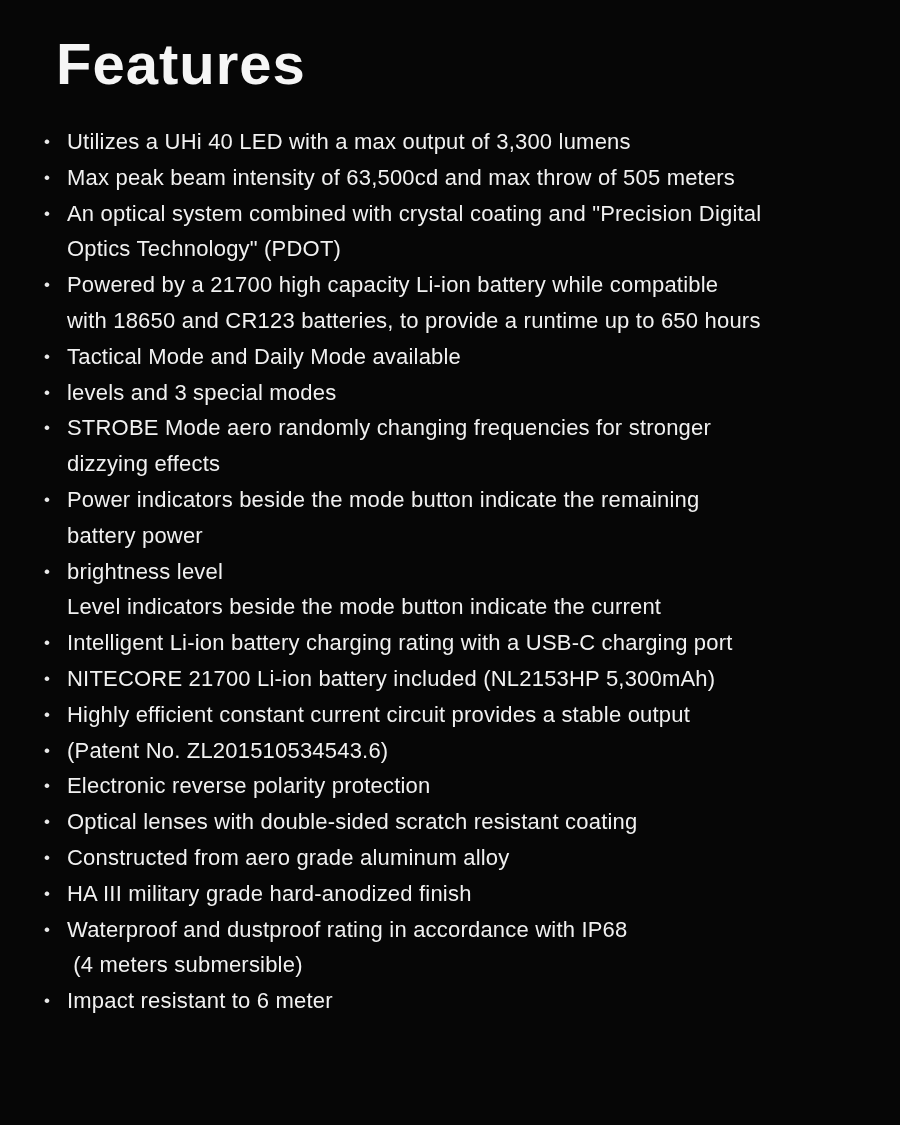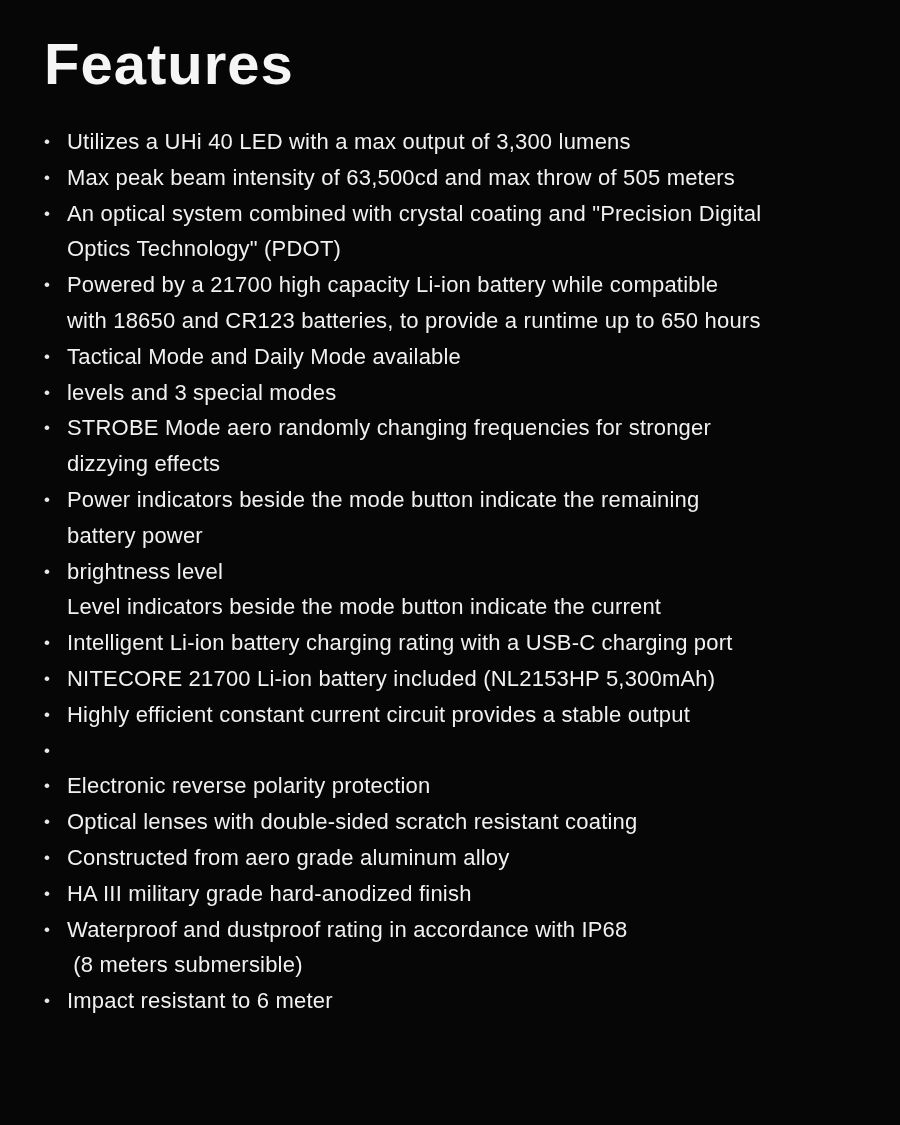--- a/index.html
+++ b/index.html
@@ -14,21 +14,21 @@
     font-family: "Liberation Sans", "DejaVu Sans", sans-serif;
     overflow: hidden;
   }
   .page {
     box-sizing: border-box;
     width: 900px;
     height: 1125px;
     padding: 28px 32px 0 40px;
   }
   .title {
-    margin: 0 0 24px 4px;
+    margin: 0 0 24px 16px;
     font-size: 58px;
     line-height: 72px;
     font-weight: 700;
     letter-spacing: 1px;
     color: #f5f5f5;
   }
   .feature-list {
     list-style: none;
     margin: 0;
     padding: 0;
@@ -150,20 +150,21 @@
   <li class="feature-item">
     <span class="bullet">•</span>
     <span class="feature-text">
           <div class="feature-line">Highly efficient constant current circuit provides a stable output</div>
         </span>
   </li>
 
   <li class="feature-item">
     <span class="bullet">•</span>
     <span class="feature-text">
+          <div class="feature-line">(Patent No. ZL201510534543.6)</div>
         </span>
   </li>
 
   <li class="feature-item">
     <span class="bullet">•</span>
     <span class="feature-text">
           <div class="feature-line">Electronic reverse polarity protection</div>
         </span>
   </li>
 
@@ -185,21 +186,21 @@
     <span class="bullet">•</span>
     <span class="feature-text">
           <div class="feature-line">HA III military grade hard-anodized finish</div>
         </span>
   </li>
 
   <li class="feature-item">
     <span class="bullet">•</span>
     <span class="feature-text">
           <div class="feature-line">Waterproof and dustproof rating in accordance with IP68</div>
-          <div class="feature-line"> (8 meters submersible)</div>
+          <div class="feature-line"> (4 meters submersible)</div>
         </span>
   </li>
 
   <li class="feature-item">
     <span class="bullet">•</span>
     <span class="feature-text">
           <div class="feature-line">Impact resistant to 6 meter</div>
         </span>
   </li>
 </ul>

